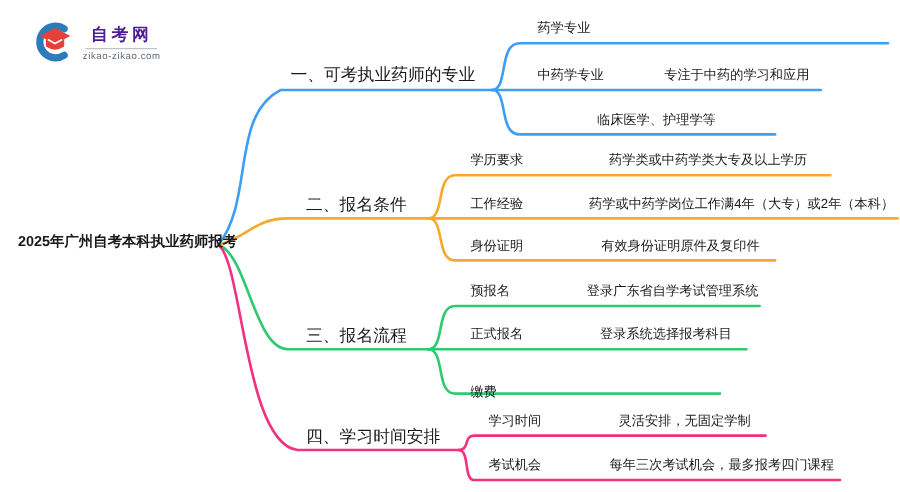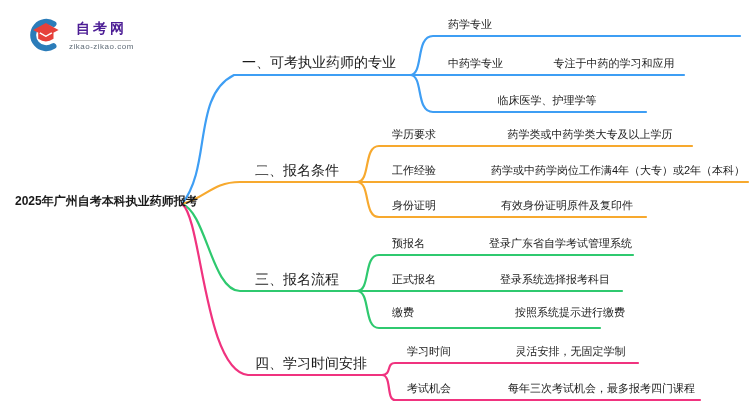--- a/index.html
+++ b/index.html
@@ -104,23 +104,22 @@
   <span>三、报名流程</span>
 </div>
 <div class="leaf-row" style="left:374px;top:234px;width:259px;align-items:center;">
   <span class="leaf-label">预报名</span>
   <span class="leaf-value">登录广东省自学考试管理系统</span>
 </div>
 <div class="leaf-row" style="left:374px;top:270px;width:248px;">
   <span class="leaf-label">正式报名</span>
   <span class="leaf-value">登录系统选择报考科目</span>
 </div>
-<div class="leaf-row" style="left:374px;top:303px;width:226px;gap:27px;">
+<div class="leaf-row" style="left:374px;top:318px;width:226px;gap:27px;">
   <span class="leaf-label">缴费</span>
-  <span class="leaf-value">按照系统提示进行缴费</span>
 </div>
 
 <div class="node node-center" style="left:240px;top:354px;width:142px;">
   <span>四、学习时间安排</span>
 </div>
 <div class="leaf-row" style="left:389px;top:342px;width:249px;">
   <span class="leaf-label">学习时间</span>
   <span class="leaf-value">灵活安排，无固定学制</span>
 </div>
 <div class="leaf-row" style="left:389px;top:379px;width:311px;">

